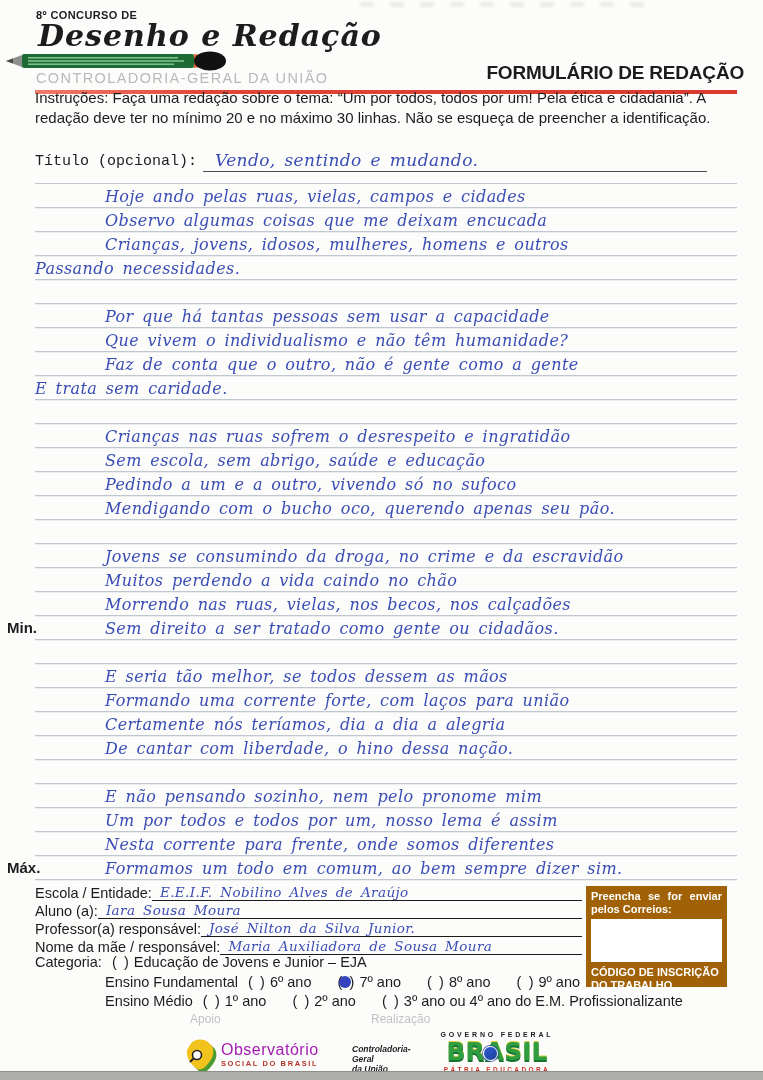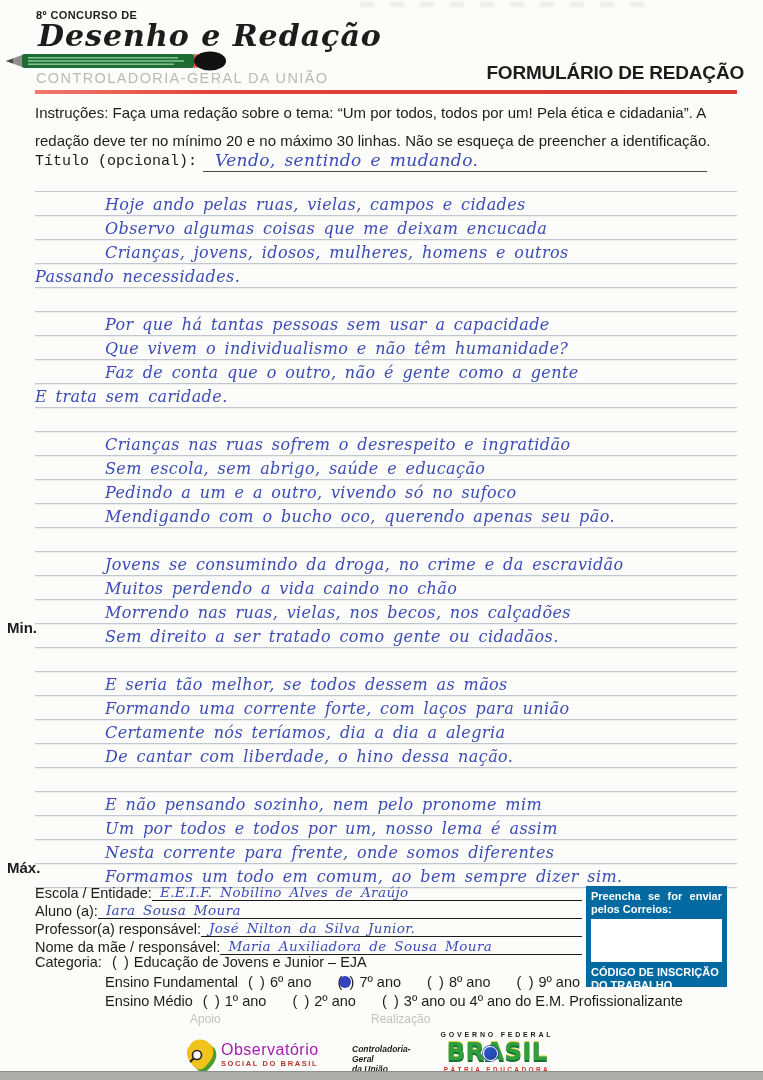--- a/index.html
+++ b/index.html
@@ -13,30 +13,30 @@
   .contest-edition{position:absolute;left:36px;top:9px;font-size:11px;font-weight:bold;letter-spacing:.4px;}
   .contest-name{position:absolute;left:38px;top:18px;font-family:"DejaVu Serif",serif;
         font-style:italic;font-weight:bold;font-size:30px;letter-spacing:1px;}
   .pencil{position:absolute;left:6px;top:48px;}
   .org-name{position:absolute;left:36px;top:70px;font-size:14.5px;color:#b9b9b9;letter-spacing:1.4px;}
   .form-title{position:absolute;right:26px;top:62px;font-size:19px;font-weight:bold;letter-spacing:-.2px;text-align:right;}
   .red-rule{position:absolute;left:35px;top:90px;width:702px;height:4px;
         background:linear-gradient(90deg,#f07a6c,#e14537 25%,#da3a2e);}
 
   
-  .instructions{position:absolute;left:35px;top:99px;width:702px;font-size:15px;line-height:28px;margin:0;}
+  .instructions{position:absolute;left:35px;top:88px;width:702px;font-size:15px;line-height:20px;margin:0;}
   .titulo-row{position:absolute;left:35px;top:150px;display:flex;align-items:flex-end;}
   .titulo-row .label{font-size:15px;padding-bottom:2px;white-space:nowrap;font-family:Liberation Mono, monospace;}
   .titulo-row .value{width:492px;margin-left:6px;border-bottom:1.4px solid #4a4a4a;
         font-size:17px;padding:0 0 1px 12px;}
   .hand{font-family:"DejaVu Serif",serif;font-style:italic;color:#3a4cb5;
         letter-spacing:.4px;word-spacing:3px;white-space:nowrap;}
 
   
-  .essay{position:absolute;left:35px;top:183px;width:702px;border-top:1px solid #c2c6cf;margin-top:8px;}
+  .essay{position:absolute;left:35px;top:183px;width:702px;border-top:1px solid #c2c6cf;}
   .essay-row{height:24px;border-bottom:1px solid #c2c6cf;display:flex;align-items:flex-end;
         padding-left:70px;box-sizing:border-box;box-shadow:0 1px 0 rgba(185,190,200,.25);}
   .essay-row.center{padding-left:0;}
   .essay-row .hand{font-size:16px;line-height:19px;margin-bottom:1px;}
   .marker{position:absolute;left:7px;font-size:15px;font-weight:bold;}
 
   
   .id-block{position:absolute;left:35px;top:883px;width:547px;}
   .id-row{display:flex;align-items:flex-end;height:18px;}
   .id-row .label{font-size:14.5px;white-space:nowrap;}
@@ -47,21 +47,21 @@
   .cat-block{position:absolute;left:35px;top:954px;width:700px;}
   .cat-row{display:flex;align-items:flex-start;height:19.5px;font-size:14.5px;}
   .cat-row.indent{padding-left:70px;}
   .cat-prefix{margin-right:10px;white-space:nowrap;}
   .opt{display:flex;align-items:baseline;margin-right:26px;white-space:nowrap;}
   .opt .mark{position:relative;margin-right:5px;}
   .opt .dot{position:absolute;left:1px;top:2px;width:12px;height:12px;border-radius:50%;
         background:#2433b8;opacity:.92;}
 
   
-  .mail-box{position:absolute;left:586px;top:886px;width:141px;height:101px;background:#0369a1;
+  .mail-box{position:absolute;left:586px;top:886px;width:141px;height:101px;background:#a16207;
         box-sizing:border-box;padding:4px 5px;}
   .mail-instr{color:#fff;font-weight:bold;font-size:11px;line-height:13px;text-align:justify;}
   .mail-white{height:43px;background:#fff;margin-top:3px;}
   .mail-code{color:#fff;font-weight:bold;font-size:11px;line-height:12.5px;margin-top:4px;}
 
   
   .support-label{position:absolute;top:1012px;font-size:12px;color:#c2c2c2;}
   .apoio{left:190px;}
   .realizacao{left:371px;}
   .obs-logo{position:absolute;left:181px;top:1034px;display:flex;align-items:center;}

